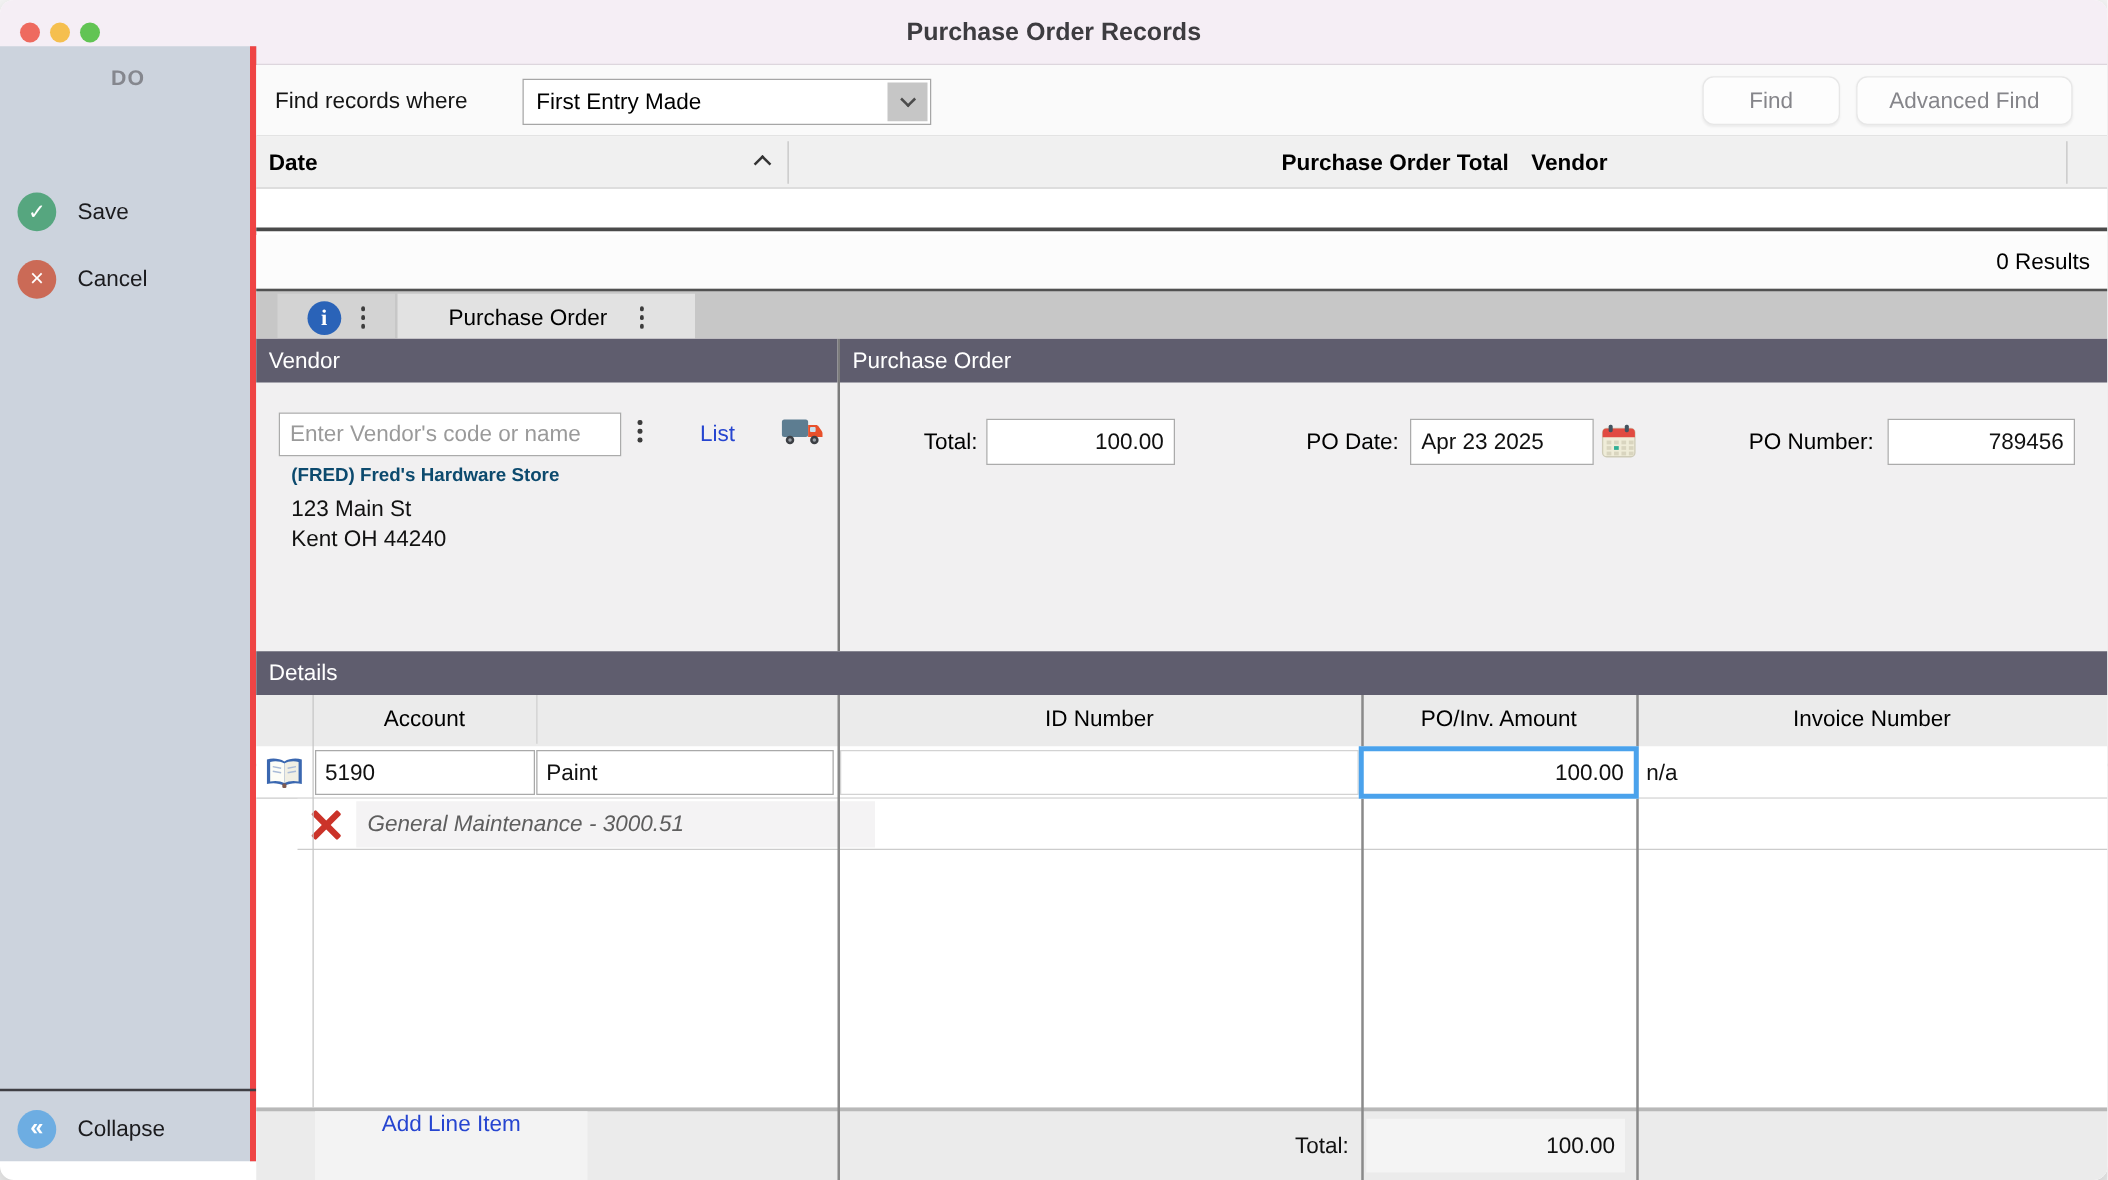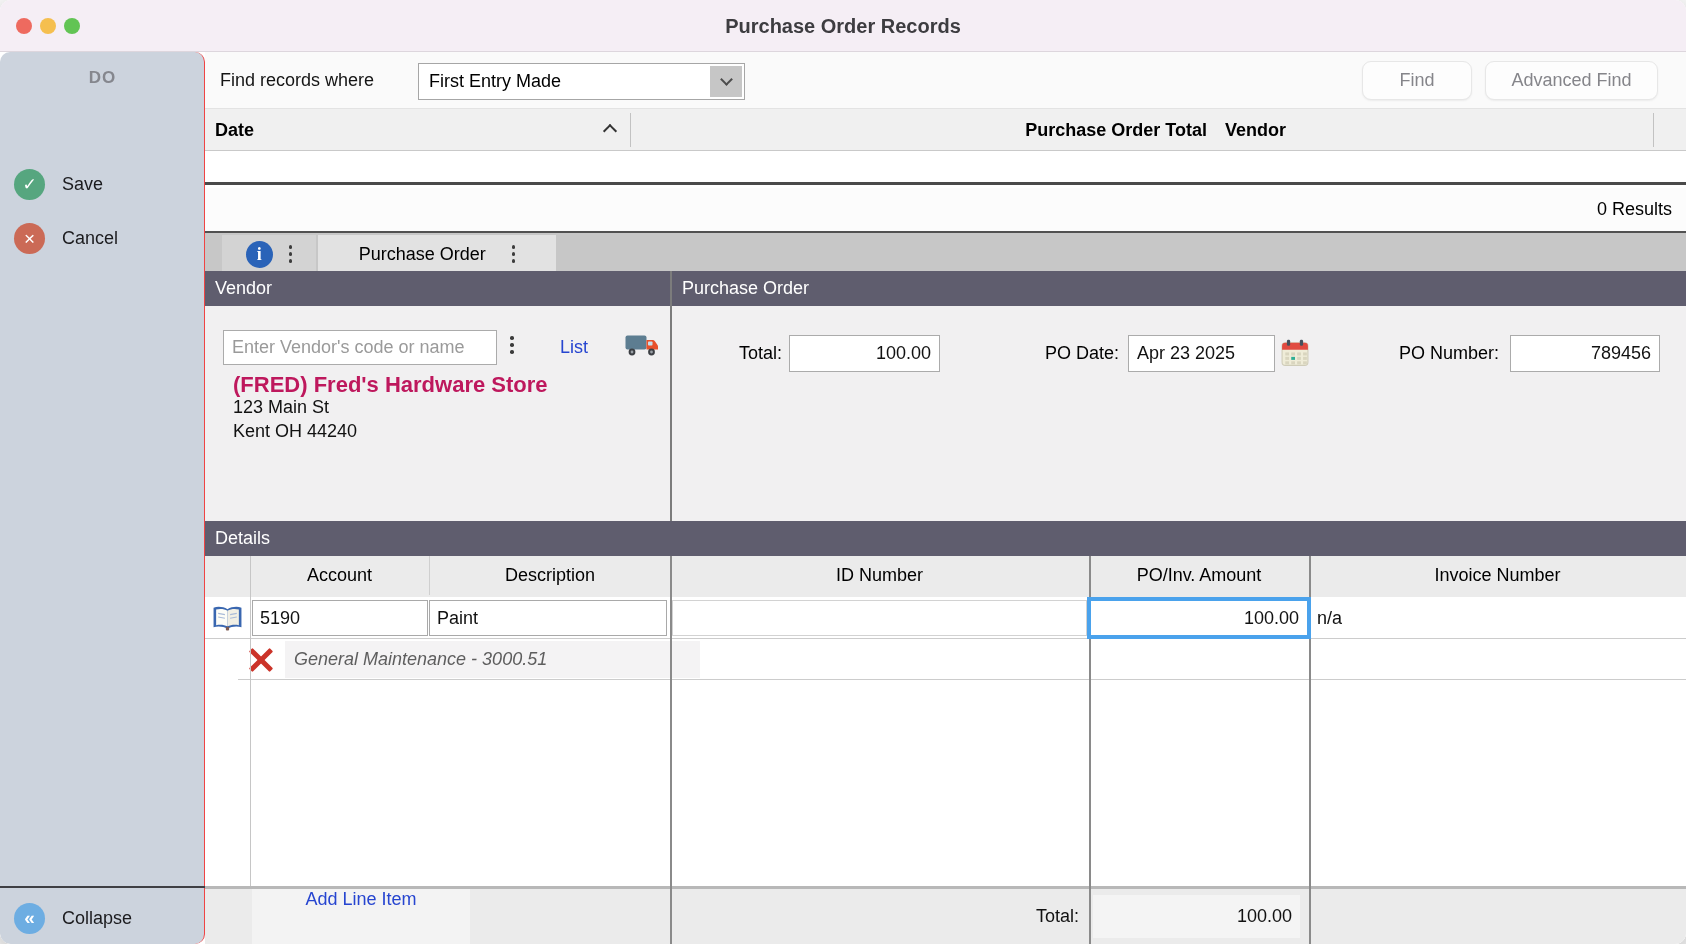--- a/index.html
+++ b/index.html
@@ -15,22 +15,22 @@
     border-bottom:1px solid #ddd6dd;}
   .lights{position:absolute;left:16px;top:18px;display:flex;gap:8px;}
   .light{width:16px;height:16px;border-radius:50%;display:inline-block;}
   .light.red{background:#ee6a5f;}
   .light.yellow{background:#f5bf4f;}
   .light.green{background:#62c454;}
   .win-title{position:absolute;left:0;top:0;width:100%;height:52px;line-height:52px;
     text-align:center;font-size:20px;font-weight:bold;color:#3d3c40;}
 
   
-  .sidebar{position:absolute;left:0;top:52px;width:205px;height:892px;background:var(--sidebar_bg);
-    border-right:1px solid #ef4444;border-radius:10px;}
+  .sidebar{position:absolute;left:0;top:37px;width:205px;height:892px;background:var(--sidebar_bg);
+    border-right:5px solid #ef4444;}
   .side-do{position:absolute;left:0;top:16px;width:205px;text-align:center;font-size:17px;
     font-weight:bold;color:#85878e;letter-spacing:1px;}
   .side-item{position:absolute;left:14px;display:flex;align-items:center;gap:17px;cursor:default;}
   .side-item .label{font-size:18px;color:#1b1b1e;}
   .circle{width:31px;height:31px;border-radius:50%;display:flex;align-items:center;
     justify-content:center;color:#fff;flex:0 0 auto;}
   .circle.green-c{background:var(--save_green);font-size:17px;}
   .circle.red-c{background:var(--cancel_red);font-size:19px;}
   .circle.blue-c{background:var(--collapse_blue);font-size:19px;font-weight:bold;padding-bottom:2px;}
   .side-divider{position:absolute;left:0;top:834px;width:205px;height:2px;background:#3f3f44;}
@@ -88,21 +88,21 @@
   .panel-po{position:absolute;left:672px;top:271px;width:1014px;height:250px;background:#f1f0f1;}
   .panel-div{position:absolute;left:670px;top:271px;width:2px;height:250px;background:#7c7c7c;}
 
   .vendor-input{position:absolute;left:18px;top:59px;width:274px;height:35px;border:1px solid #ababab;
     background:#fff;font-size:18px;padding:0 8px;color:#111;font-family:"Liberation Sans",sans-serif;}
   .vendor-input::placeholder{color:#9a9a9a;opacity:1;}
   .vendor-kebab{position:absolute;left:305px;top:65px;}
   .link{color:var(--accent_blue);font-size:18px;}
   .vendor-list{position:absolute;left:355px;top:66px;}
   .truck{position:absolute;left:420px;top:62px;}
-  .vendor-name{position:absolute;left:28px;top:101px;font-size:22px;font-weight:bold;color:#be185d;}
+  .vendor-name{position:absolute;left:28px;top:101px;font-size:15px;font-weight:bold;color:#0c4a6e;}
   .vendor-addr1{position:absolute;left:28px;top:126px;font-size:18px;}
   .vendor-addr2{position:absolute;left:28px;top:150px;font-size:18px;}
 
   .po-label{position:absolute;top:64px;height:37px;line-height:37px;font-size:18px;text-align:right;color:#000;}
   .po-field{position:absolute;top:64px;height:37px;border:1px solid #ababab;background:#fff;
     font-size:18px;padding:0 8px;color:#111;font-family:"Liberation Sans",sans-serif;}
   .lbl-total{left:0;width:110px;}
   .fld-total{left:117px;width:151px;text-align:right;}
   .lbl-podate{left:290px;width:157px;text-align:right;}
   .fld-podate{left:456px;width:147px;text-align:left;}
@@ -285,21 +285,20 @@
       </svg>
     </span>
     <div class="po-label lbl-ponum">PO Number:</div>
     <input class="po-field fld-ponum" readonly="" value="789456" style="">
   </div>
 
   <div class="details">
     <div class="det-hd panel-hd">Details</div>
     <div class="det-cols">
       <div class="det-col dc-account">Account</div>
-      <div class="det-col dc-desc">Description</div>
       <div class="det-col dc-id">ID Number</div>
       <div class="det-col dc-amount">PO/Inv. Amount</div>
       <div class="det-col dc-invoice">Invoice Number</div>
     </div>
 
     <div class="det-row1">
       <div class="icon-cell">
         <svg width="31" height="27" viewBox="0 0 30 26">
           <path d="M15 4 C11 1.5 5.5 1.2 1.5 2.5 V21.5 C5.5 20.2 11 20.5 15 23 C19 20.5 24.5 20.2 28.5 21.5 V2.5 C24.5 1.2 19 1.5 15 4 Z" fill="#3a67b0"></path>
           <path d="M15 5.5 C12 3.8 7.5 3.4 4 4.4 V19.5 C7.5 18.6 12 19 15 20.6 Z" fill="#fdfdf7"></path>

